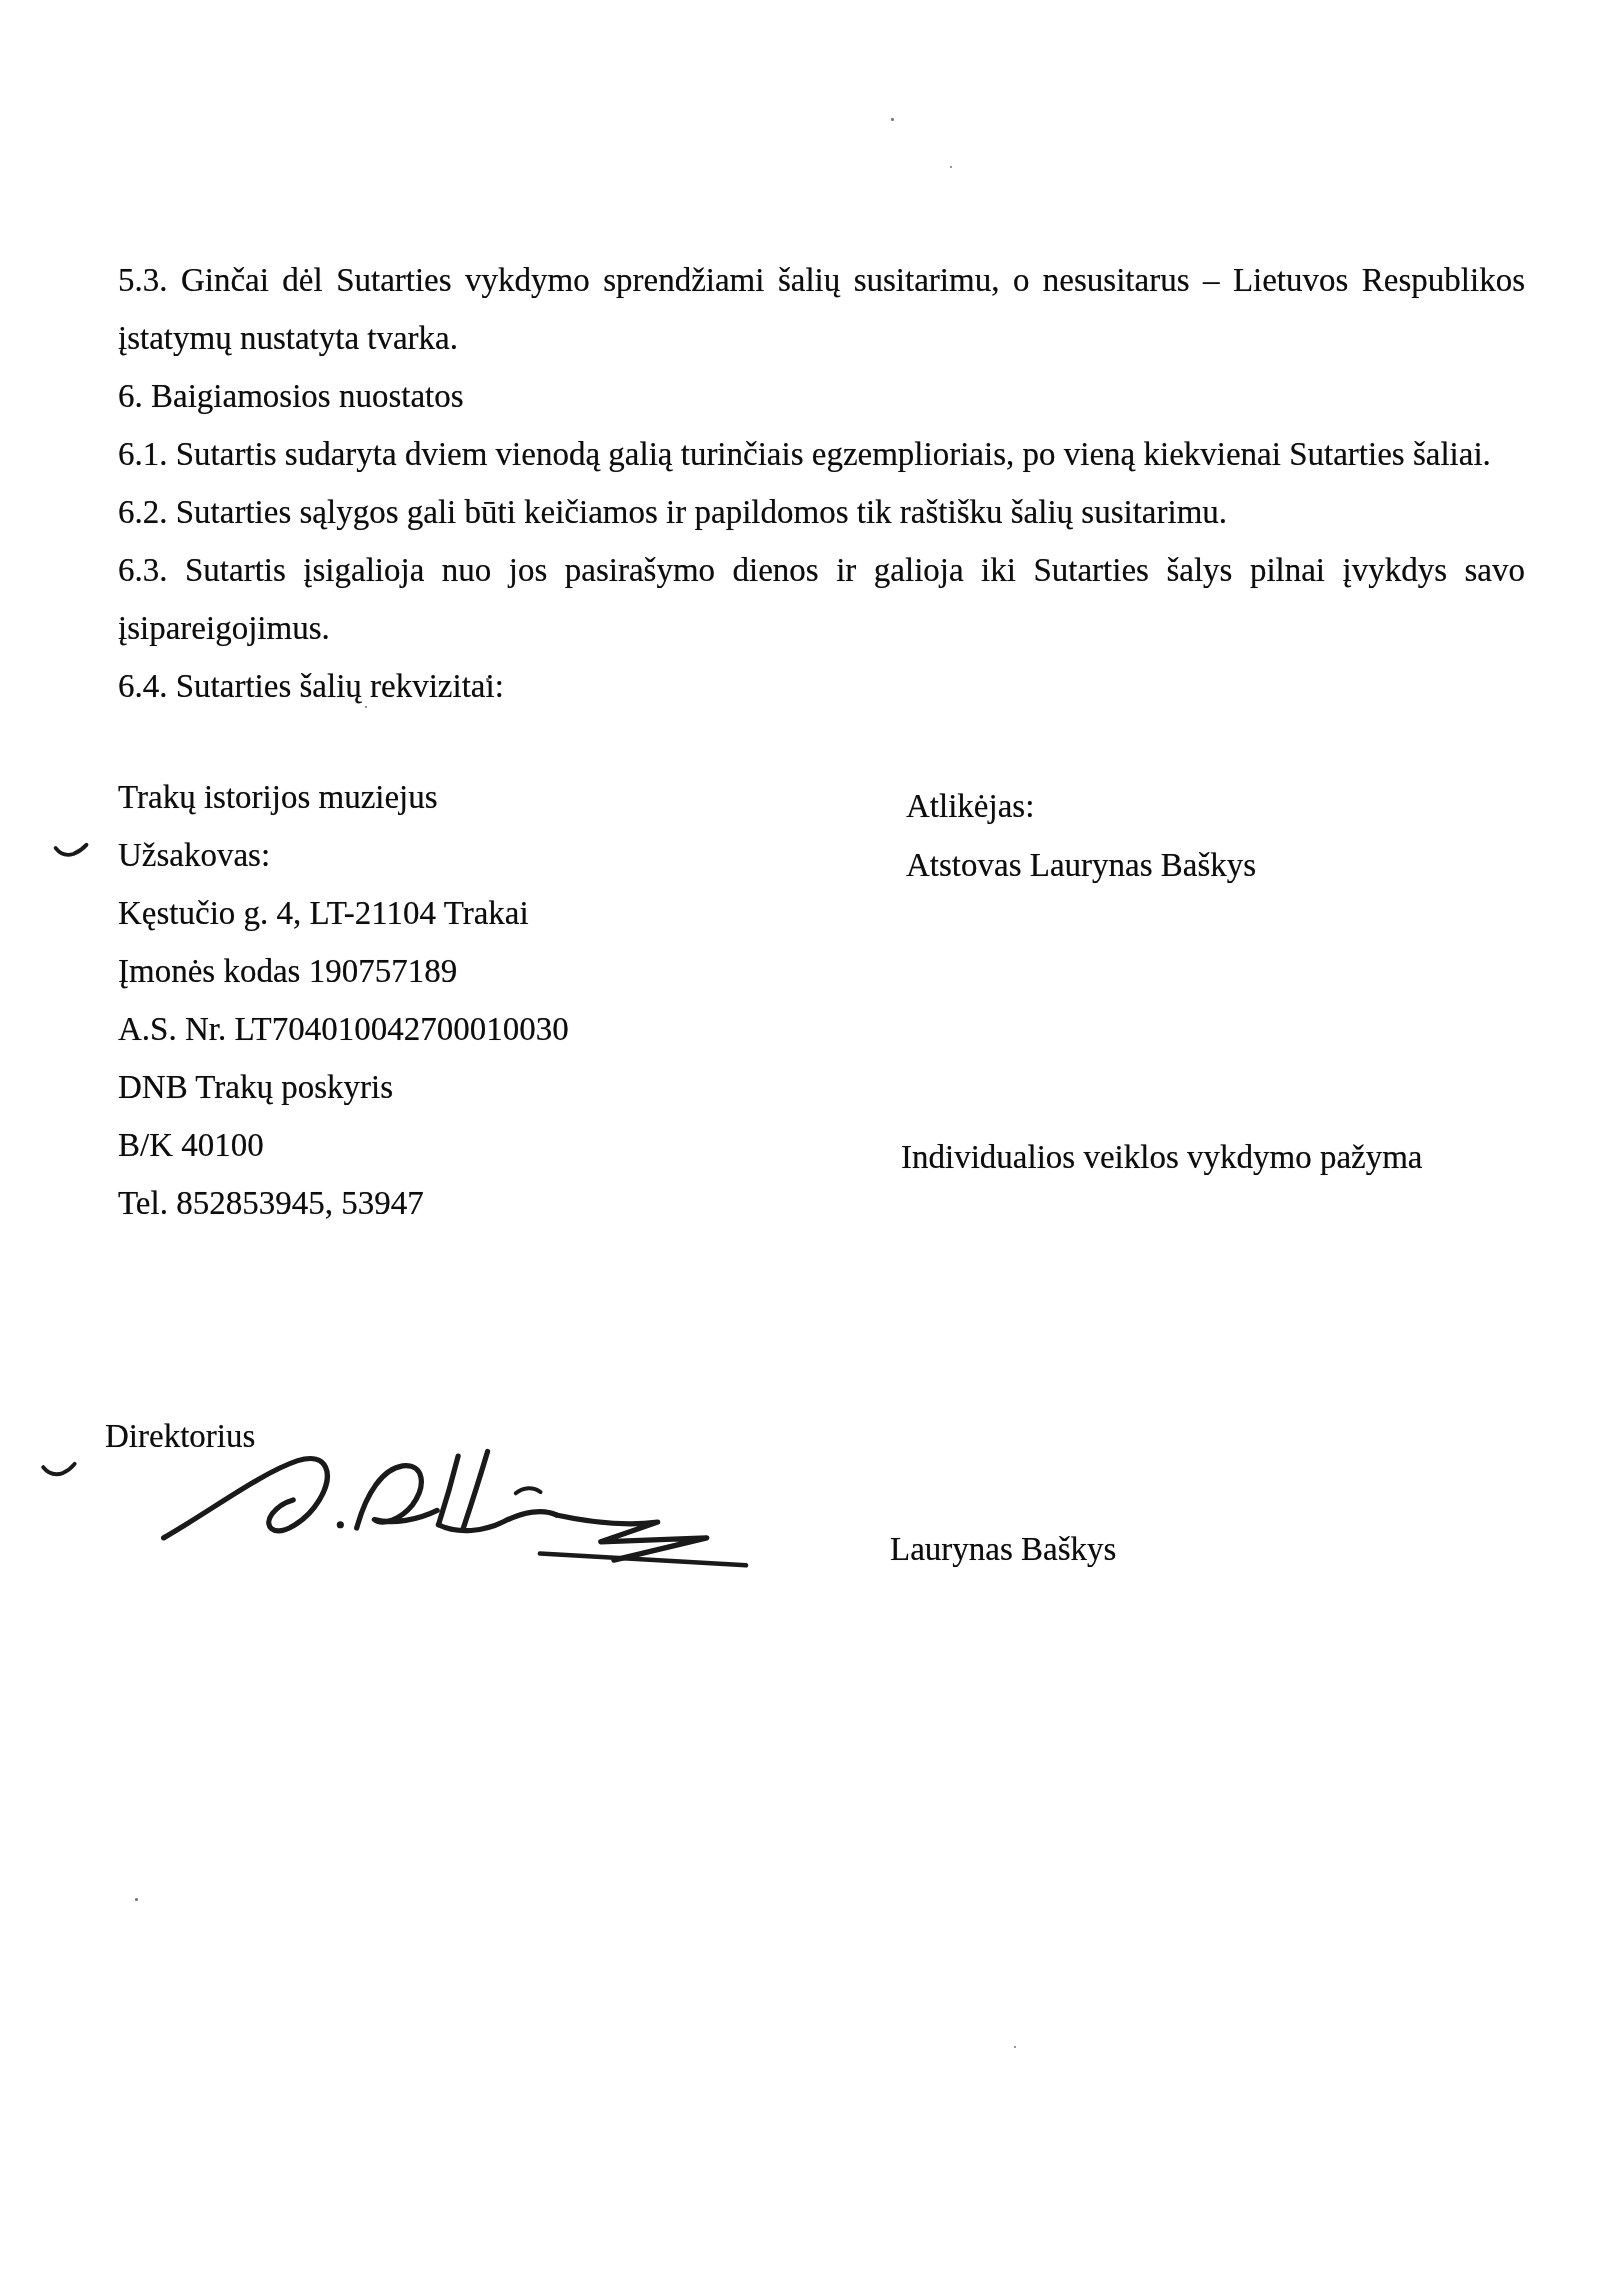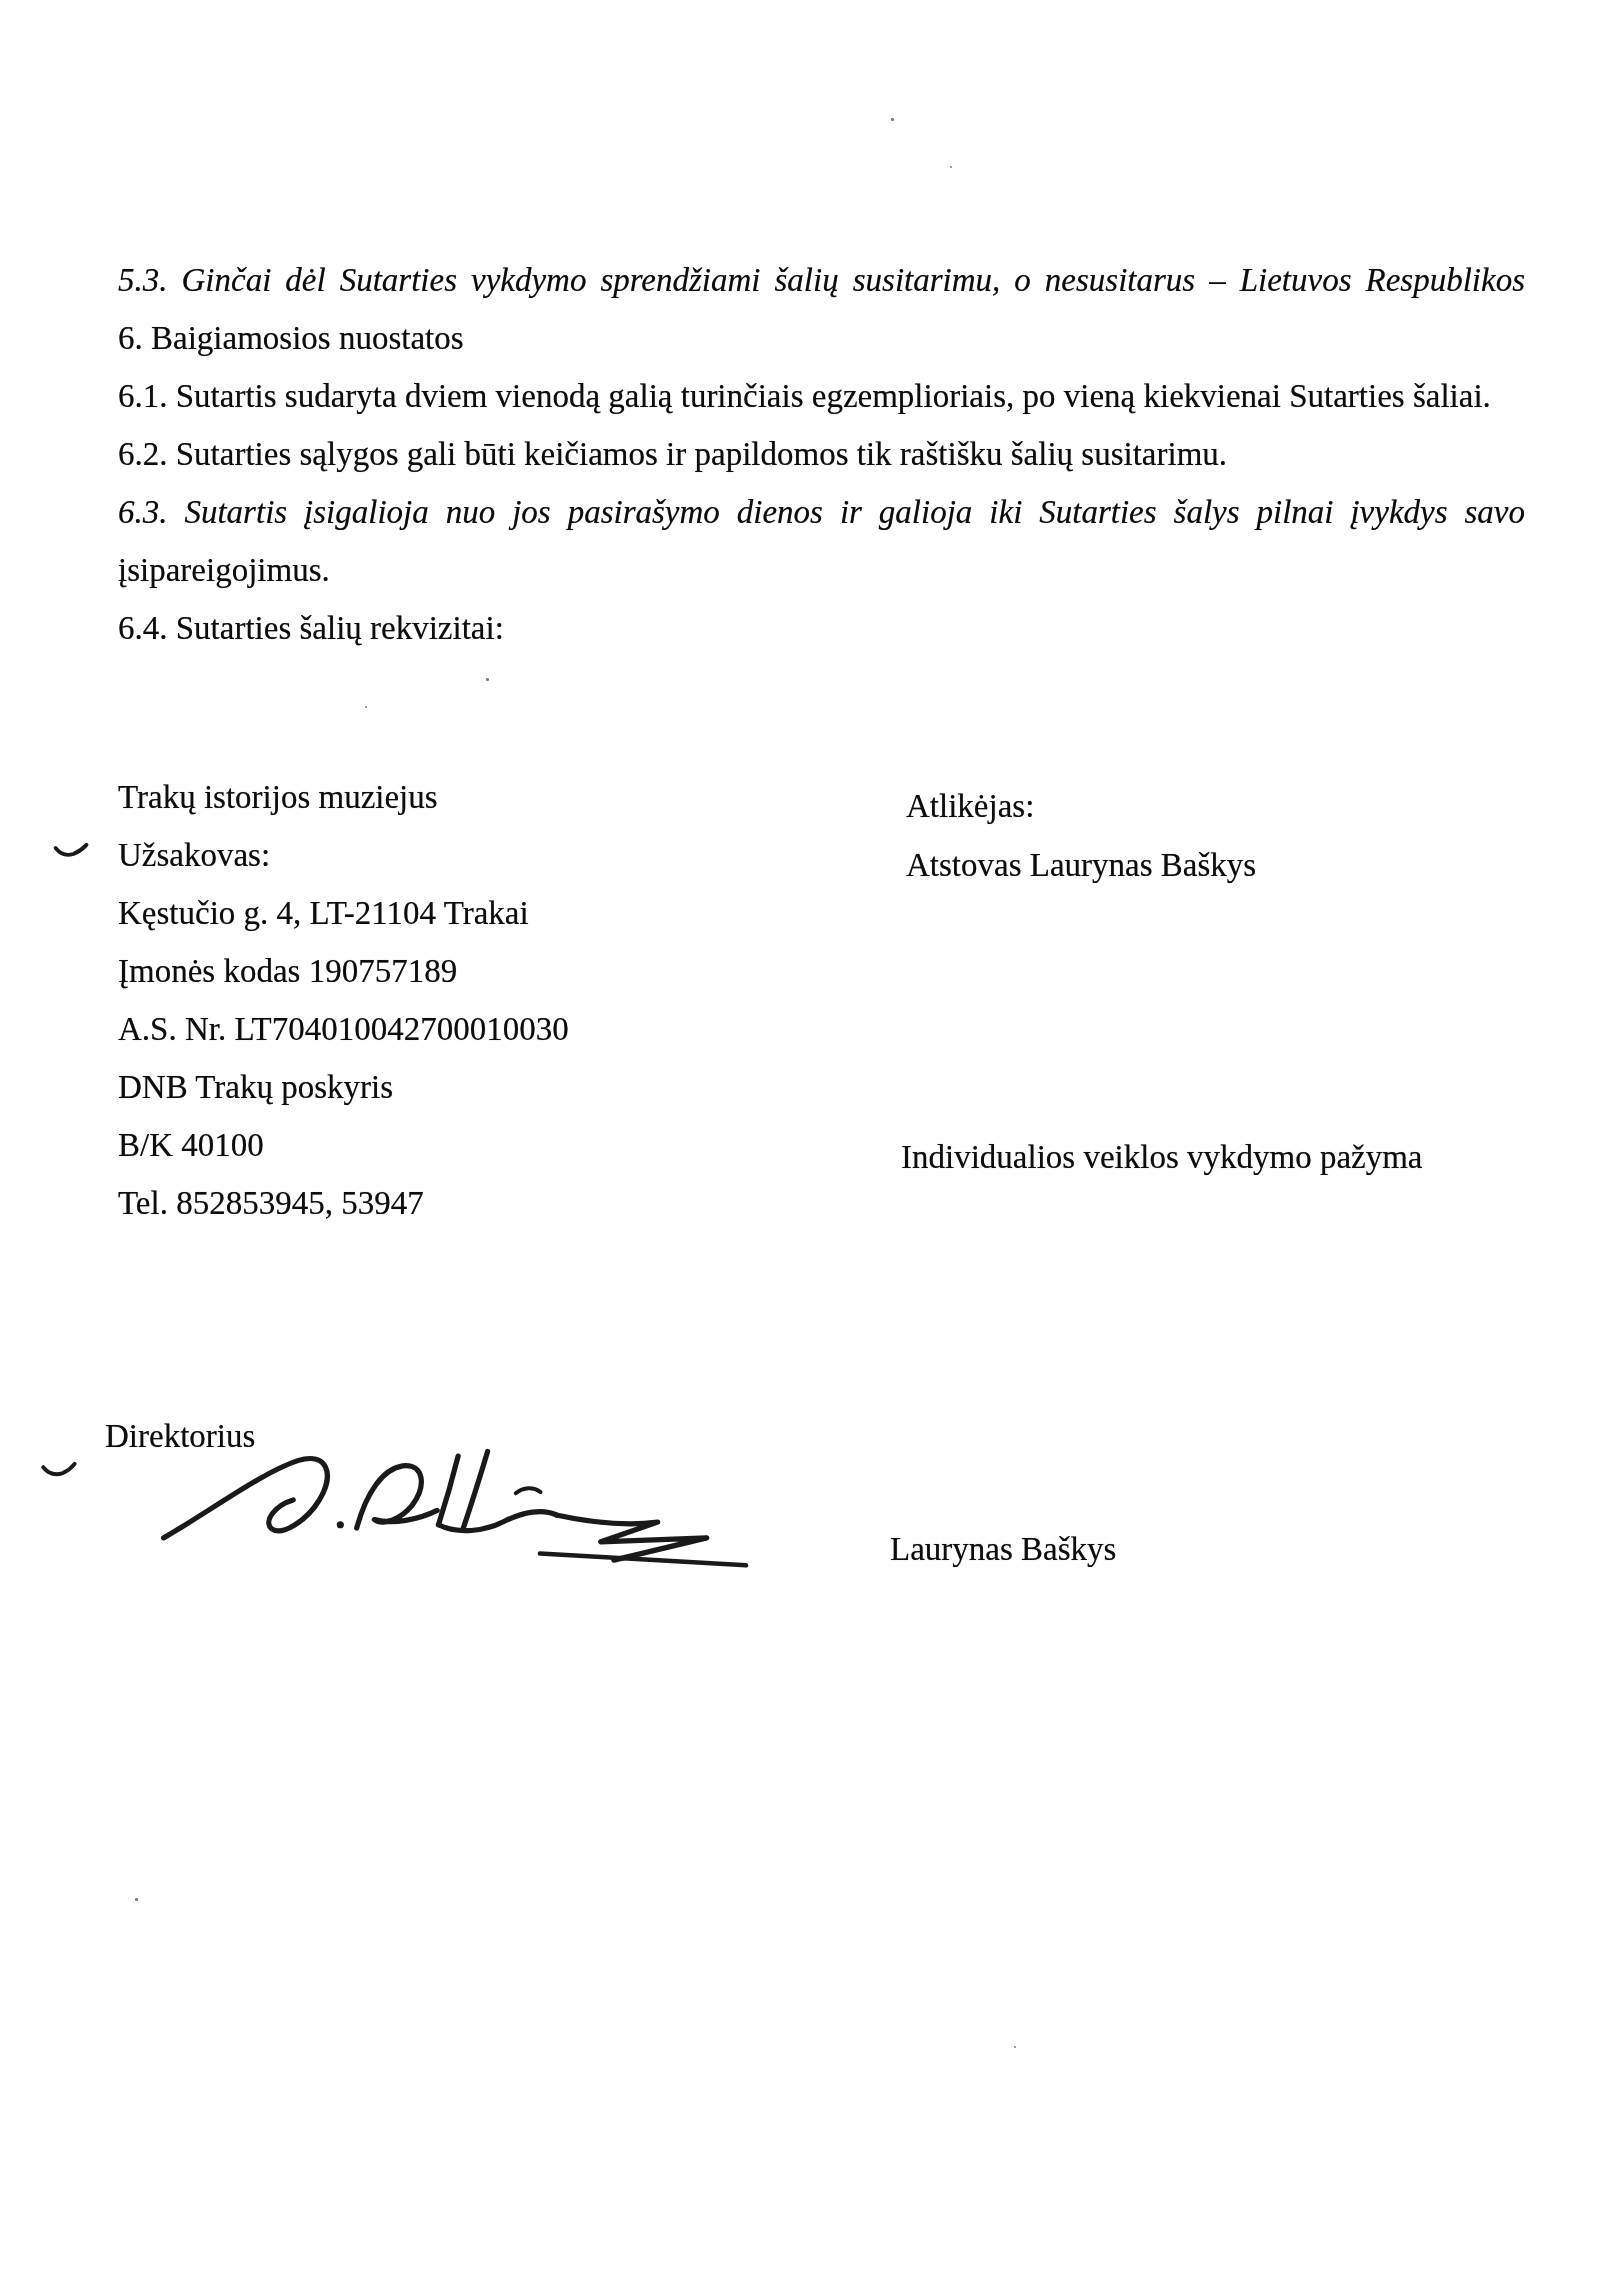--- a/index.html
+++ b/index.html
@@ -7,21 +7,21 @@
     position:relative;
     width:1623px;height:2295px;
     background:#ffffff;
     overflow:hidden;
     font-family:"Liberation Serif","DejaVu Serif",serif;
     color:#0d0d0d;
     text-shadow:0 0 0.7px rgba(0,0,0,.55);
   }
   .abs{position:absolute;}
   .line{font-size:33px;line-height:58px;white-space:nowrap;}
-  .justify{text-align:justify;text-align-last:justify;white-space:normal;font-style:italic;}
+  .justify{text-align:justify;text-align-last:justify;white-space:normal;}
   .bold{font-weight:normal;}
 
   .body-text{left:118px;top:251px;width:1407px;}
   .customer-col{left:118px;top:768px;width:589px;}
   .performer-col{left:906px;top:777px;width:655px;}
   .performer-col .line{line-height:59px;}
   .permit-col{left:901px;top:1127px;width:655px;}
   .permit-col .line{line-height:60px;}
 
   .sig-title{left:105px;top:1407px;}
@@ -32,20 +32,21 @@
 
   .speck{position:absolute;background:#555;border-radius:50%;opacity:.8;}
 </style>
 </head>
 <body>
 
 <div class="page">
 
   <div class="abs body-text">
     <div class="line justify">5.3. Ginčai dėl Sutarties vykdymo sprendžiami šalių susitarimu, o nesusitarus – Lietuvos Respublikos</div>
+    <div class="line">įstatymų nustatyta tvarka.</div>
     <div class="line bold">6. Baigiamosios nuostatos</div>
     <div class="line">6.1. Sutartis sudaryta dviem vienodą galią turinčiais egzemplioriais, po vieną kiekvienai Sutarties šaliai.</div>
     <div class="line">6.2. Sutarties sąlygos gali būti keičiamos ir papildomos tik raštišku šalių susitarimu.</div>
     <div class="line justify">6.3. Sutartis įsigalioja nuo jos pasirašymo dienos ir galioja iki Sutarties šalys pilnai įvykdys savo</div>
     <div class="line">įsipareigojimus.</div>
     <div class="line">6.4. Sutarties šalių rekvizitai:</div>
   </div>
 
   <div class="abs customer-col">
     <div class="line">Trakų istorijos muziejus</div>

